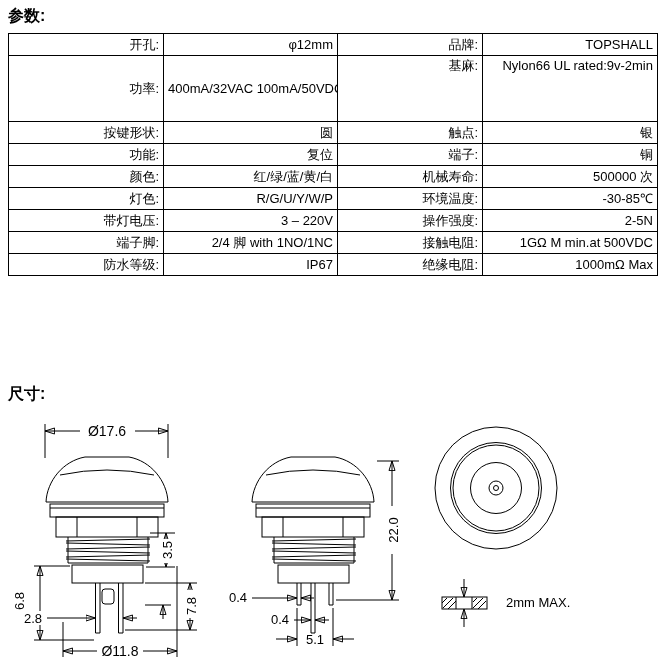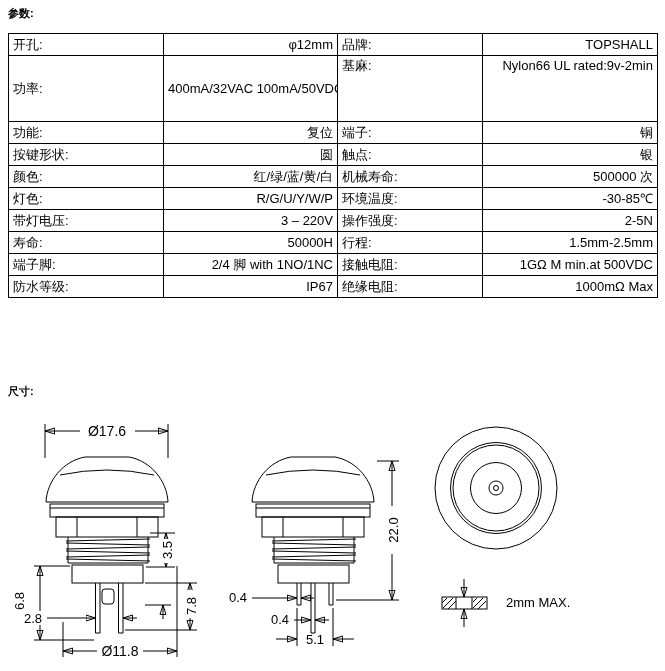--- a/index.html
+++ b/index.html
@@ -1,33 +1,33 @@
 <!DOCTYPE html>
 <html><head>
 <meta charset="utf-8">
 <style>
   html,body{margin:0;padding:0;}
   body{
     width:665px;height:671px;position:relative;background:#fff;
     font-family:"Liberation Sans", sans-serif;color:#000;
   }
-  .heading{position:absolute;left:8px;font-weight:bold;font-size:11px;}
+  .heading{position:absolute;left:8px;font-weight:bold;font-size:16px;}
   #params-heading{top:6px;}
   #dims-heading{top:384px;}
   table.spec{
     position:absolute;left:8px;top:33px;width:649px;
     border-collapse:collapse;table-layout:fixed;
   }
   table.spec td{
     border:1px solid #000;font-size:13px;line-height:15px;
     padding:2px 4px;overflow:hidden;white-space:nowrap;
   }
   table.spec tr{height:22px;}
   table.spec tr.tall{height:66px;}
-  td.lb{padding-right:5px;}
+  td.lb{text-align:right;padding-right:5px;}
   td.vl{text-align:right;padding-left:6px;}
   td.multi{white-space:pre-line;line-height:21px;vertical-align:middle;}
   .rms{
     text-decoration:underline wavy #e03030;
     text-decoration-skip-ink:none;
     text-underline-offset:3px;
   }
   svg#drawings{position:absolute;left:0;top:412px;}
   svg line, svg path, svg rect, svg circle{stroke:#000;stroke-width:1;fill:none;}
   svg rect.wbg{fill:#fff;stroke:none;}
@@ -55,54 +55,48 @@
     </tr>
     <tr class="tall">
       <td class="lb" style="vertical-align:middle">功率:</td>
       <td class="vl multi">400mA/32VAC
 100mA/50VDC
 125mA/125VAC</td>
       <td class="lb" style="vertical-align:top">基麻:</td>
       <td class="vl" style="vertical-align:top">Nylon66 UL rated:9v-2min</td>
     </tr>
     <tr>
+      <td class="lb">按键形状:</td>
+      <td class="vl">圆</td>
+      <td class="lb">触点:</td>
+      <td class="vl">银</td>
+    </tr>
+    <tr>
       <td class="lb">功能:</td>
       <td class="vl">复位</td>
       <td class="lb">端子:</td>
       <td class="vl">铜</td>
     </tr>
     <tr>
-      <td class="lb">按键形状:</td>
-      <td class="vl">圆</td>
-      <td class="lb">触点:</td>
-      <td class="vl">银</td>
-    </tr>
-    <tr>
       <td class="lb">颜色:</td>
       <td class="vl">红/绿/蓝/黄/白</td>
       <td class="lb">机械寿命:</td>
       <td class="vl">500000 次</td>
     </tr>
     <tr>
       <td class="lb">灯色:</td>
       <td class="vl">R/G/U/Y/W/P</td>
       <td class="lb">环境温度:</td>
       <td class="vl">-30-85℃</td>
     </tr>
     <tr>
       <td class="lb">带灯电压:</td>
       <td class="vl">3 – 220V</td>
       <td class="lb">操作强度:</td>
       <td class="vl">2-5N</td>
-    </tr>
-    <tr>
-      <td class="lb">寿命:</td>
-      <td class="vl">50000H</td>
-      <td class="lb">行程:</td>
-      <td class="vl">1.5mm-2.5mm</td>
     </tr>
     <tr>
       <td class="lb">端子脚:</td>
       <td class="vl">2/4 脚  with 1NO/1NC</td>
       <td class="lb">接触电阻:</td>
       <td class="vl">1GΩ M min.at 500VDC</td>
     </tr>
     <tr>
       <td class="lb">防水等级:</td>
       <td class="vl">IP67</td>

